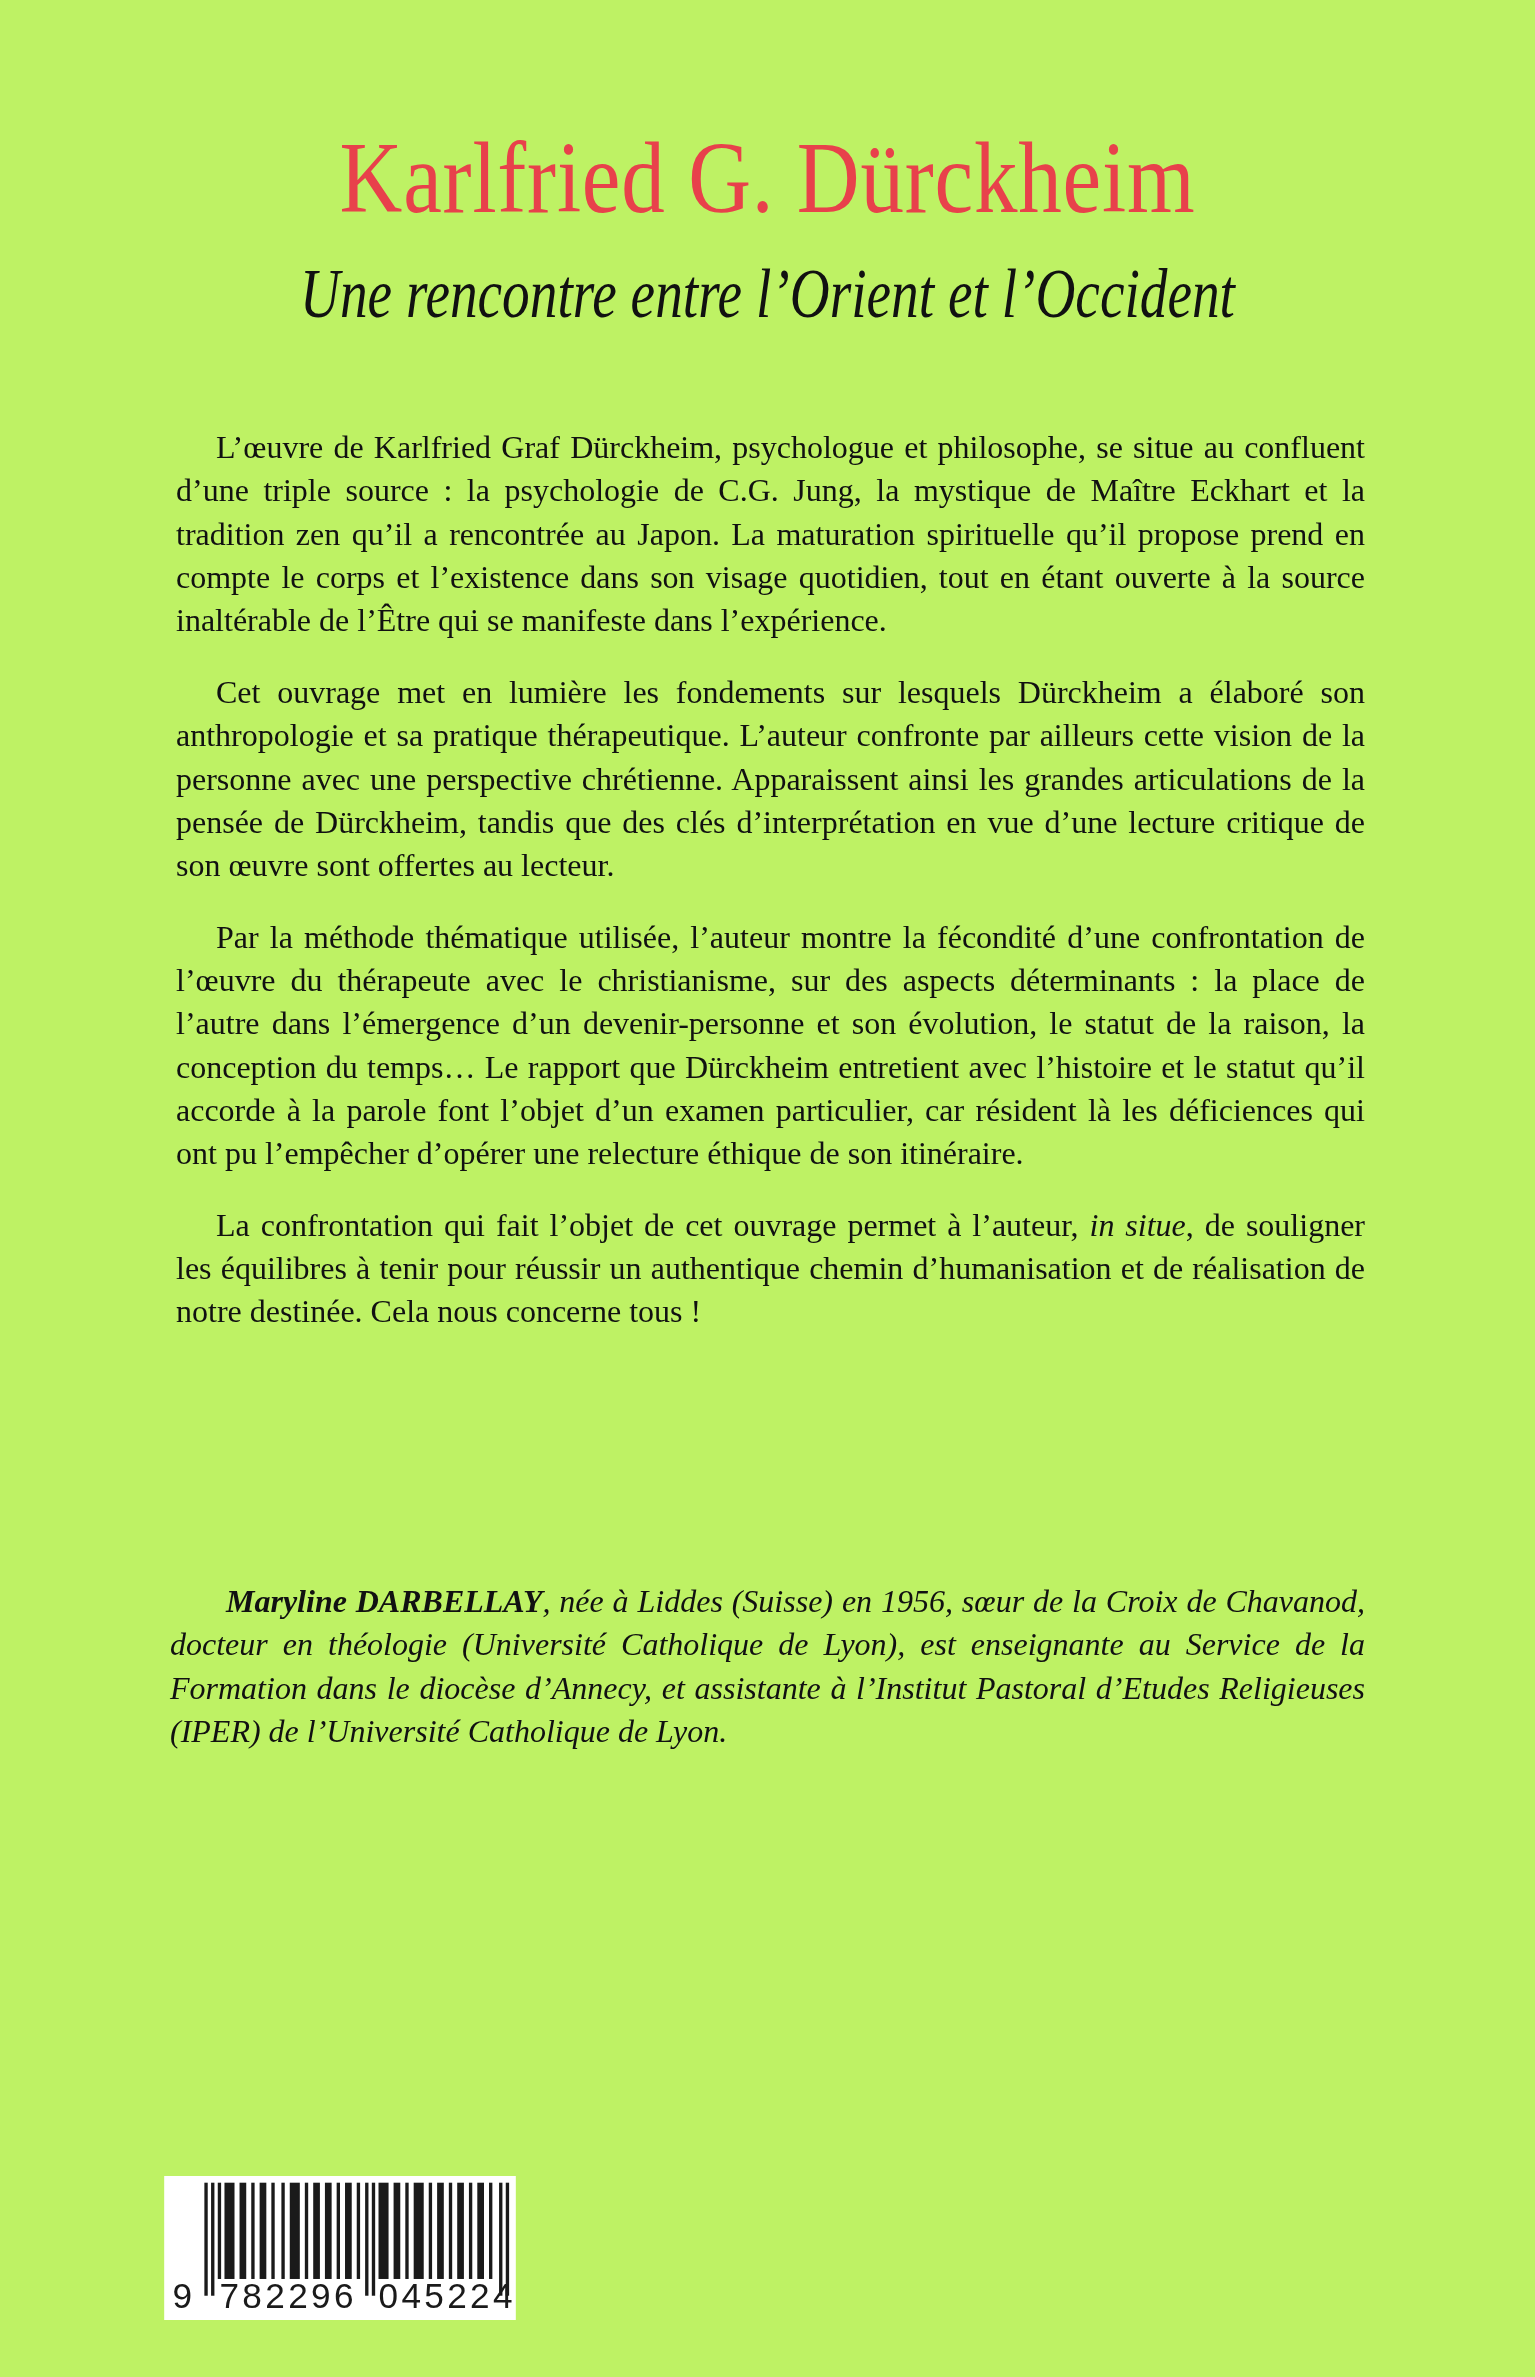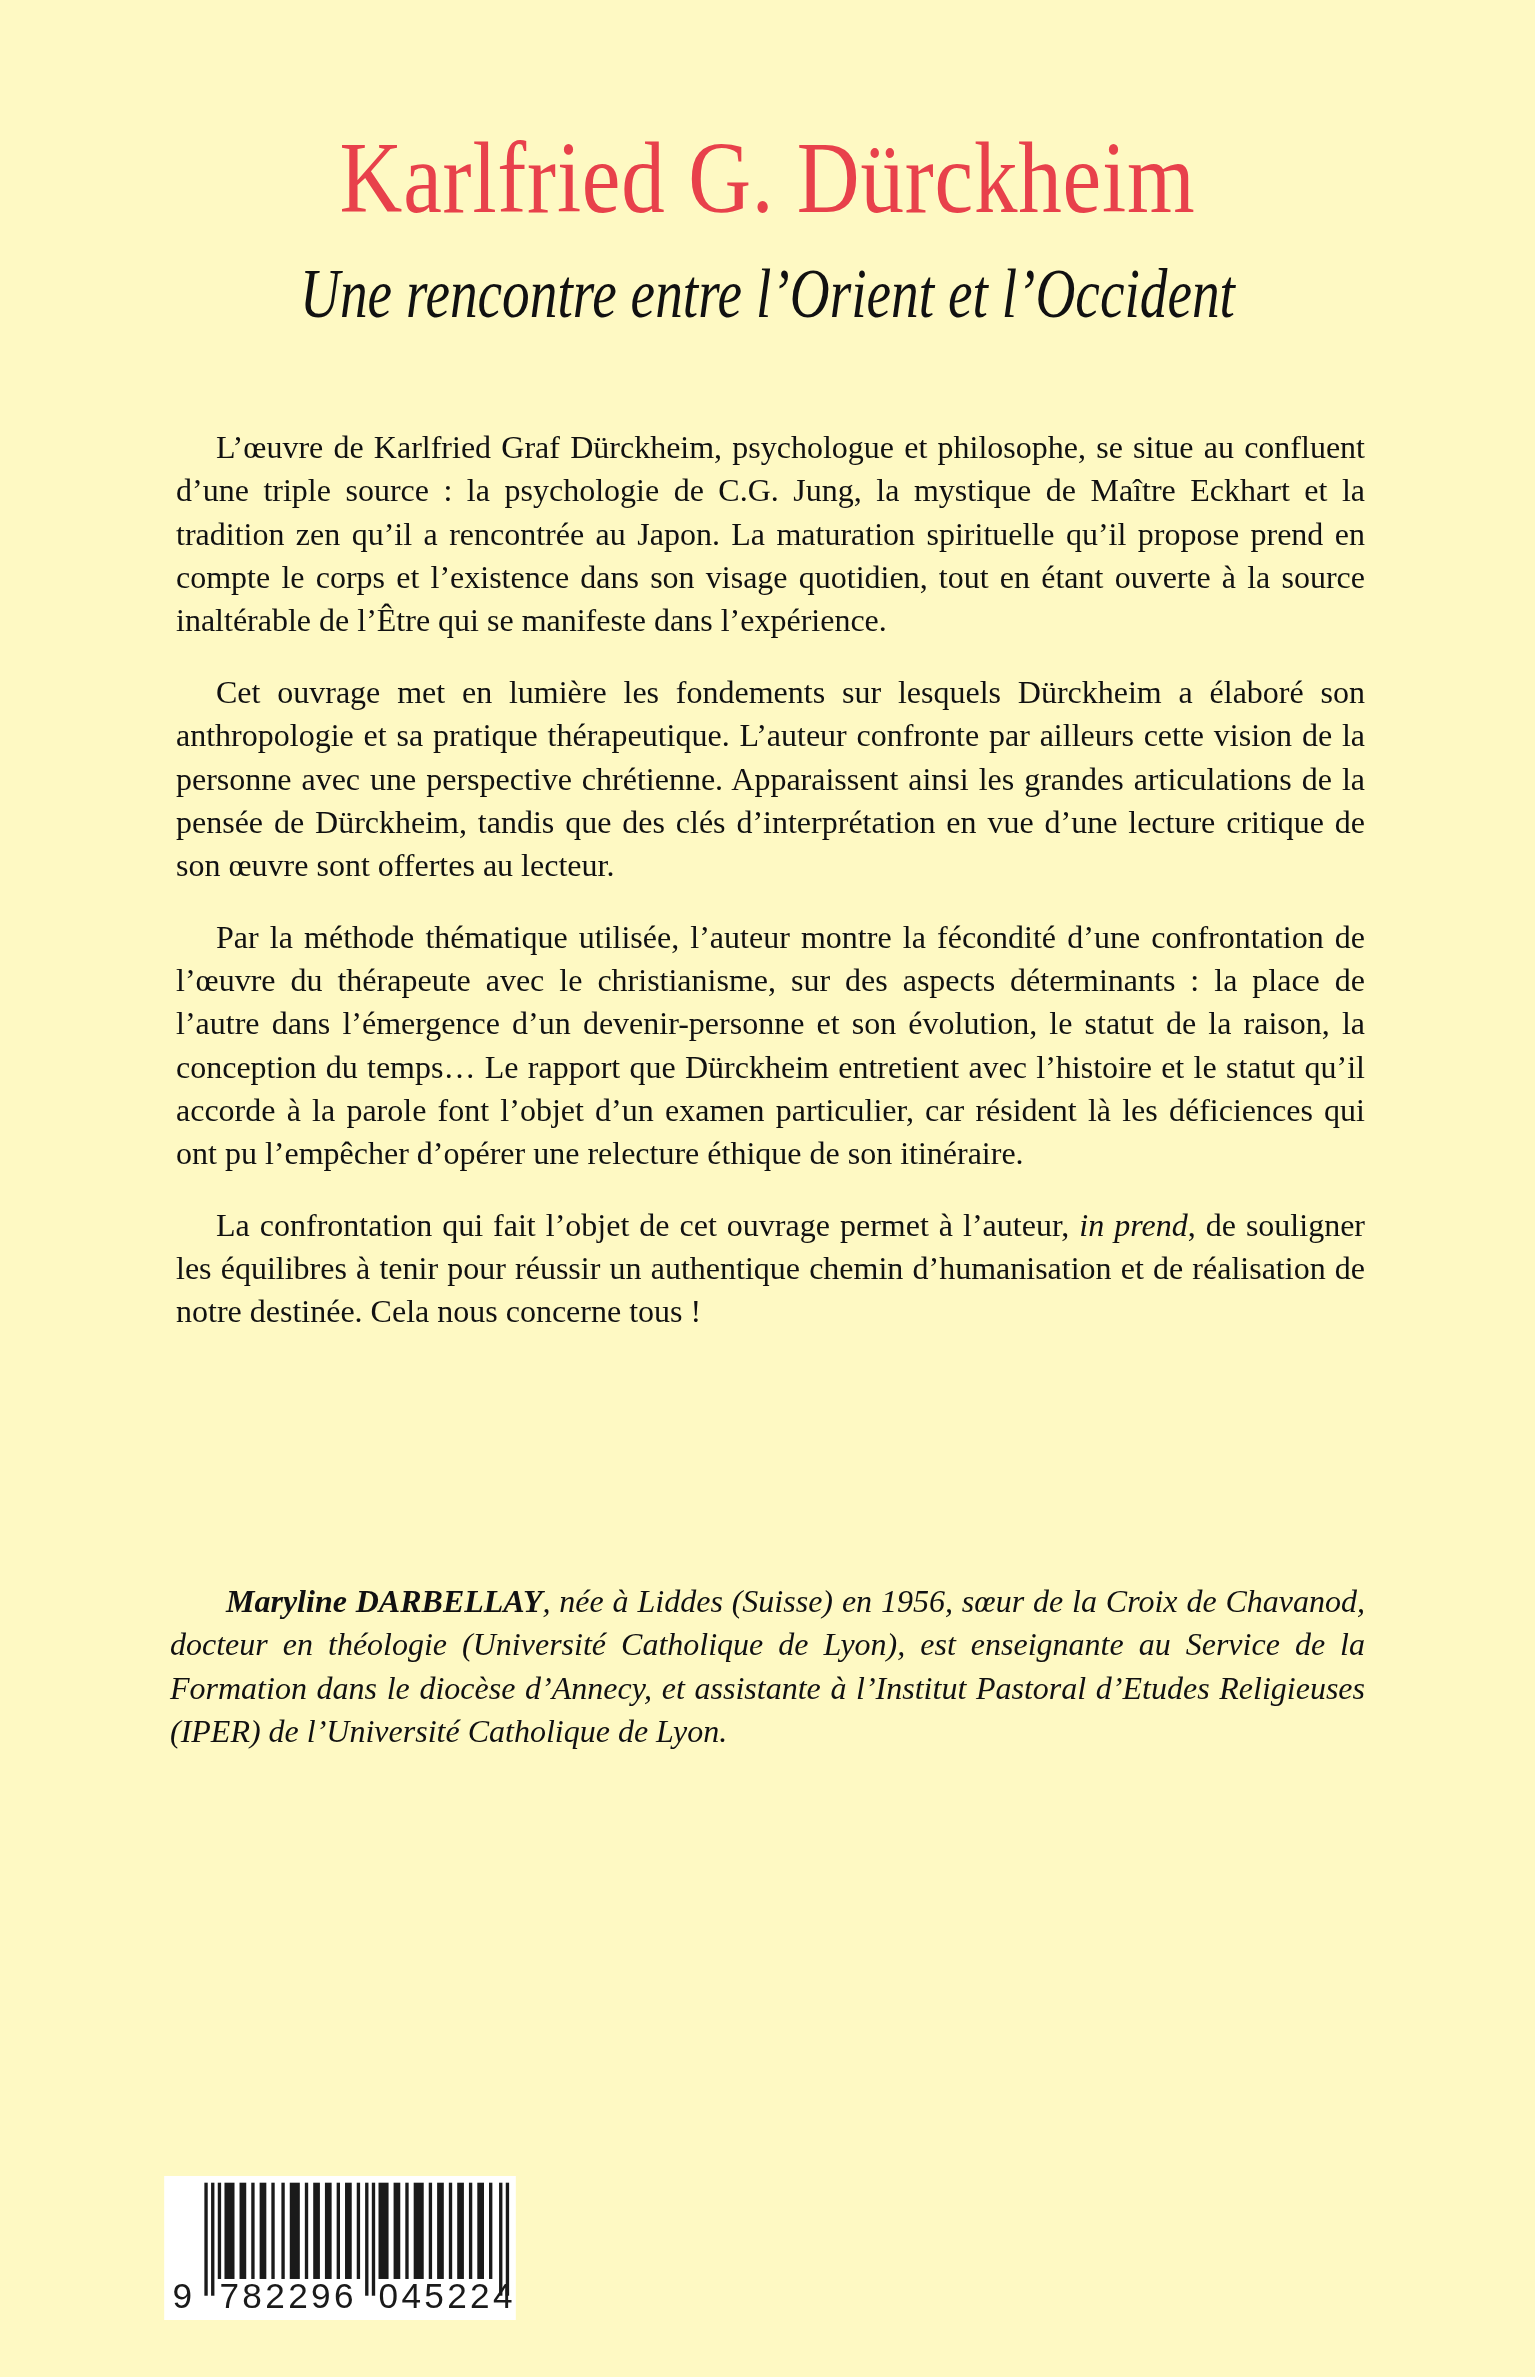--- a/index.html
+++ b/index.html
@@ -4,21 +4,21 @@
 <style>
   html, body {
     margin: 0;
     padding: 0;
     background: #ffffff;
   }
   .page {
     position: relative;
     width: 1535px;
     height: 2377px;
-    background: #fef9c3;
+    background: #bef264;
     overflow: hidden;
     font-family: "Liberation Serif", "DejaVu Serif", serif;
     color: #000000;
   }
 
   
   .title-block {
     position: absolute;
     left: 0;
     top: 126px;
@@ -138,21 +138,21 @@
 
   <div class="title-block">
     <div class="book-title">Karlfried G. Dürckheim</div>
     <div class="book-subtitle">Une rencontre entre l’Orient et l’Occident</div>
   </div>
 
   <div class="body-copy">
     <p class="para">L’œuvre de Karlfried Graf Dürckheim, psychologue et philosophe, se situe au confluent d’une triple source : la psychologie de C.G. Jung, la mystique de Maître Eckhart et la tradition zen qu’il a rencontrée au Japon. La maturation spirituelle qu’il propose prend en compte le corps et l’existence dans son visage quotidien, tout en étant ouverte à la source inaltérable de l’Être qui se manifeste dans l’expérience.</p>
     <p class="para">Cet ouvrage met en lumière les fondements sur lesquels Dürckheim a élaboré son anthropologie et sa pratique thérapeutique. L’auteur confronte par ailleurs cette vision de la personne avec une perspective chrétienne. Apparaissent ainsi les grandes articulations de la pensée de Dürckheim, tandis que des clés d’interprétation en vue d’une lecture critique de son œuvre sont offertes au lecteur.</p>
     <p class="para">Par la méthode thématique utilisée, l’auteur montre la fécondité d’une confrontation de l’œuvre du thérapeute avec le christianisme, sur des aspects déterminants : la place de l’autre dans l’émergence d’un devenir-personne et son évolution, le statut de la raison, la conception du temps… Le rapport que Dürckheim entretient avec l’histoire et le statut qu’il accorde à la parole font l’objet d’un examen particulier, car résident là les déficiences qui ont pu l’empêcher d’opérer une relecture éthique de son itinéraire.</p>
-    <p class="para"><span>La confrontation qui fait l’objet de cet ouvrage permet à l’auteur, </span><span class="it">in prend</span><span>, de souligner les équilibres à tenir pour réussir un authentique chemin d’humanisation et de réalisation de notre destinée. Cela nous concerne tous !</span></p>
+    <p class="para"><span>La confrontation qui fait l’objet de cet ouvrage permet à l’auteur, </span><span class="it">in situe</span><span>, de souligner les équilibres à tenir pour réussir un authentique chemin d’humanisation et de réalisation de notre destinée. Cela nous concerne tous !</span></p>
   </div>
 
   <div class="bio">
     <p><span class="author-name">Maryline DARBELLAY</span><span>, née à Liddes (Suisse) en 1956, sœur de la Croix de Chavanod, docteur en théologie (Université Catholique de Lyon), est enseignante au Service de la Formation dans le diocèse d’Annecy, et assistante à l’Institut Pastoral d’Etudes Religieuses (IPER) de l’Université Catholique de Lyon.</span></p>
   </div>
 
   <div class="footer">
 
     <div class="barcode-wrap">
       <svg class="barcode-svg" width="352" height="144" viewBox="0 0 420 172" xmlns="http://www.w3.org/2000/svg">

